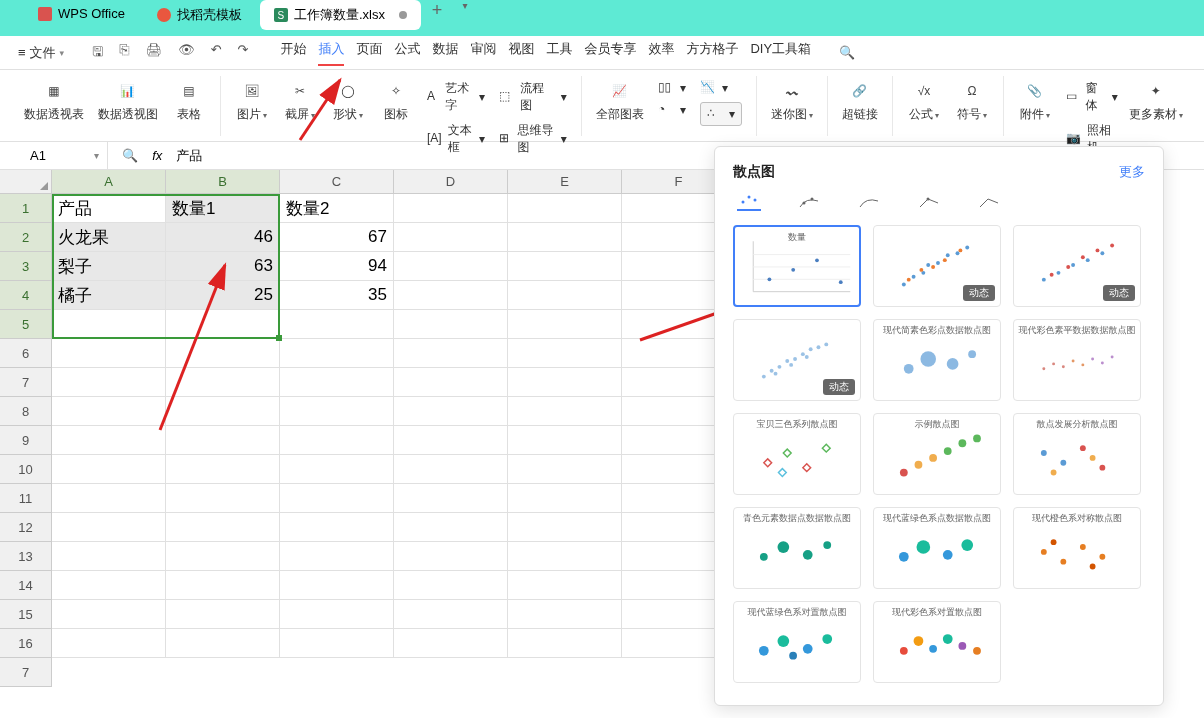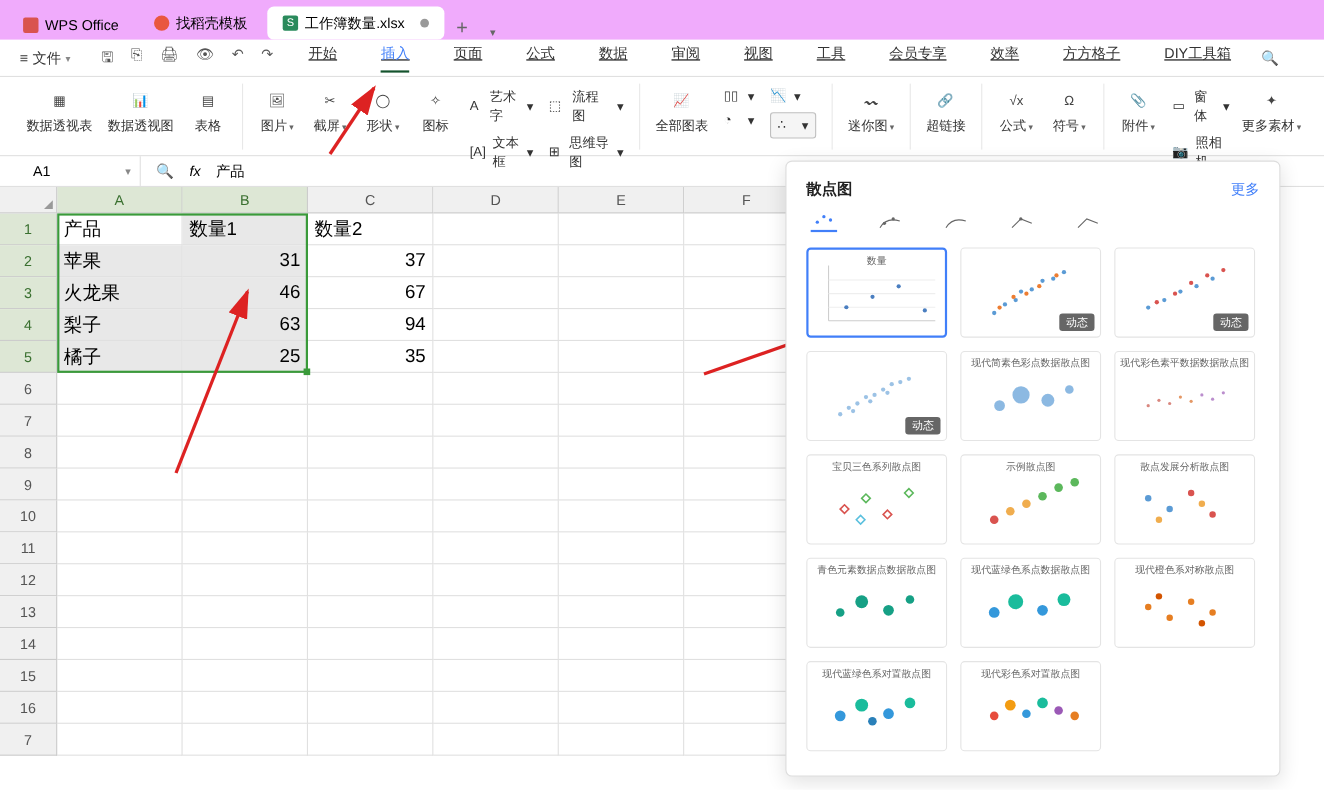--- a/index.html
+++ b/index.html
@@ -1,53 +1,53 @@
 <!DOCTYPE html>
 <html><head>
 <meta charset="utf-8">
 <style>
 * { margin: 0; padding: 0; box-sizing: border-box; font-family: "Microsoft YaHei", sans-serif; }
 body { background: #fff; width: 1204px; height: 718px; overflow: hidden; position: relative; }
 
 
-.titlebar { display: flex; align-items: flex-end; height: 36px; background: #f0abfc; padding-left: 7px; gap: 4px; }
+.titlebar { display: flex; align-items: flex-start; height: 36px; background: #5eead4; padding-left: 24px; gap: 4px; }
 .app-tab { display: flex; align-items: center; gap: 6px; padding: 6px 14px; border-radius: 6px; font-size: 13px; }
 .app-tab.active { background: #fff; }
 .app-tab.doc { background: #fff; position: relative; }
 .tab-dirty { width: 8px; height: 8px; border-radius: 50%; background: #999; margin-left: 8px; }
 .icon-wps { width: 14px; height: 14px; background: #d9534f; border-radius: 2px; display: inline-block; }
 .icon-dk { width: 14px; height: 14px; background: #e9573f; border-radius: 50%; display: inline-block; }
 .icon-s { width: 14px; height: 14px; background: #2a8a5c; color: #fff; font-size: 10px; display: inline-flex; align-items: center; justify-content: center; border-radius: 2px; }
 .newtab { width: 24px; text-align: center; color: #666; font-size: 18px; }
 
 
 .menubar { display: flex; align-items: center; height: 34px; border-bottom: 1px solid #e0e0e0; padding-left: 14px; gap: 8px; font-size: 13px; }
 .menubtn { padding: 4px 4px; color: #333; }
 .filebtn { display: flex; align-items: center; gap: 4px; }
 .qat { display: flex; gap: 16px; margin: 0 16px; color: #555; font-size: 13px; }
-.maintabs { display: flex; gap: 40px; margin-left: 8px; text-decoration: underline; }
+.maintabs { display: flex; gap: 12px; margin-left: 8px; }
 .mtab { color: #333; }
-.mtab.active { color: #417ff9; border-bottom: 2px solid #14532d; padding-bottom: 6px; }
+.mtab.active { color: #417ff9; border-bottom: 2px solid #ef4444; padding-bottom: 6px; }
 .search-icon { margin-left: 20px; color: #888; }
 
 
 .ribbon { display: flex; align-items: flex-start; height: 72px; border-bottom: 1px solid #e0e0e0; padding: 6px 10px; gap: 0; font-size: 12px; color: #333; }
 .ribbon-group { display: flex; align-items: flex-start; gap: 14px; padding: 0 14px; border-right: 1px solid #e8e8e8; height: 60px; }
 .rbtn { display: flex; flex-direction: column; align-items: center; gap: 4px; padding-top: 4px; min-width: 34px; cursor: default; }
 .rbtn .ic { width: 22px; height: 22px; display: flex; align-items: center; justify-content: center; color: #444; position: relative; }
 .rbtn .lab { font-size: 12px; white-space: nowrap; }
 .rbtn .caret { font-size: 8px; color: #666; margin-left: 2px; }
 .ribbon .rstack { display: flex; flex-direction: column; gap: 8px; padding-top: 4px; }
 .rline { display: flex; align-items: center; gap: 6px; font-size: 12px; }
 .rline .ic { width: 16px; height: 16px; }
 .scatter-btn { border: 1px solid #bfbfbf; background: #f5f5f5; border-radius: 3px; padding: 3px 6px; }
 
 
 .fbar { display: flex; align-items: center; height: 28px; border-bottom: 1px solid #e0e0e0; font-size: 13px; }
-.namebox { width: 128px; border-right: 1px solid #e0e0e0; display: flex; align-items: center; justify-content: space-between; padding: 0 8px 0 30px; height: 100%; }
+.namebox { width: 108px; border-right: 1px solid #e0e0e0; display: flex; align-items: center; justify-content: space-between; padding: 0 8px 0 30px; height: 100%; }
 .namebox .dd { color: #888; font-size: 10px; }
 .fbar-right { display: flex; align-items: center; gap: 14px; padding-left: 14px; color: #666; }
 .fx-label { font-style: italic; color: #000000; }
 .cell-content { color: #000; }
 
 
 .grid-wrap { display: flex; }
 .corner { width: 52px; height: 24px; border-right: 1px solid #ccc; border-bottom: 1px solid #ccc; background: #f0f0f0; position: relative; }
 .corner::after { content: ""; position: absolute; right: 3px; bottom: 3px; width: 0; height: 0; border-left: 8px solid transparent; border-bottom: 8px solid #999; }
 .colheads { display: flex; }
@@ -312,28 +312,20 @@
     <div class="cells">
       <div class="row">
         <div class="cell sel-bg first-cell-white">产品</div>
         <div class="cell sel-bg">数量1</div>
         <div class="cell">数量2</div>
         <div class="cell"></div>
         <div class="cell"></div>
         <div class="cell"></div>
       </div>
       <div class="row">
-        <div class="cell sel-bg">苹果</div>
-        <div class="cell sel-bg num">31</div>
-        <div class="cell num">37</div>
-        <div class="cell"></div>
-          <div class="cell"></div>
-          <div class="cell"></div>
-      </div>
-      <div class="row">
         <div class="cell sel-bg">火龙果</div>
         <div class="cell sel-bg num">46</div>
         <div class="cell num">67</div>
         <div class="cell"></div>
           <div class="cell"></div>
           <div class="cell"></div>
       </div>
       <div class="row">
         <div class="cell sel-bg">梨子</div>
         <div class="cell sel-bg num">63</div>

